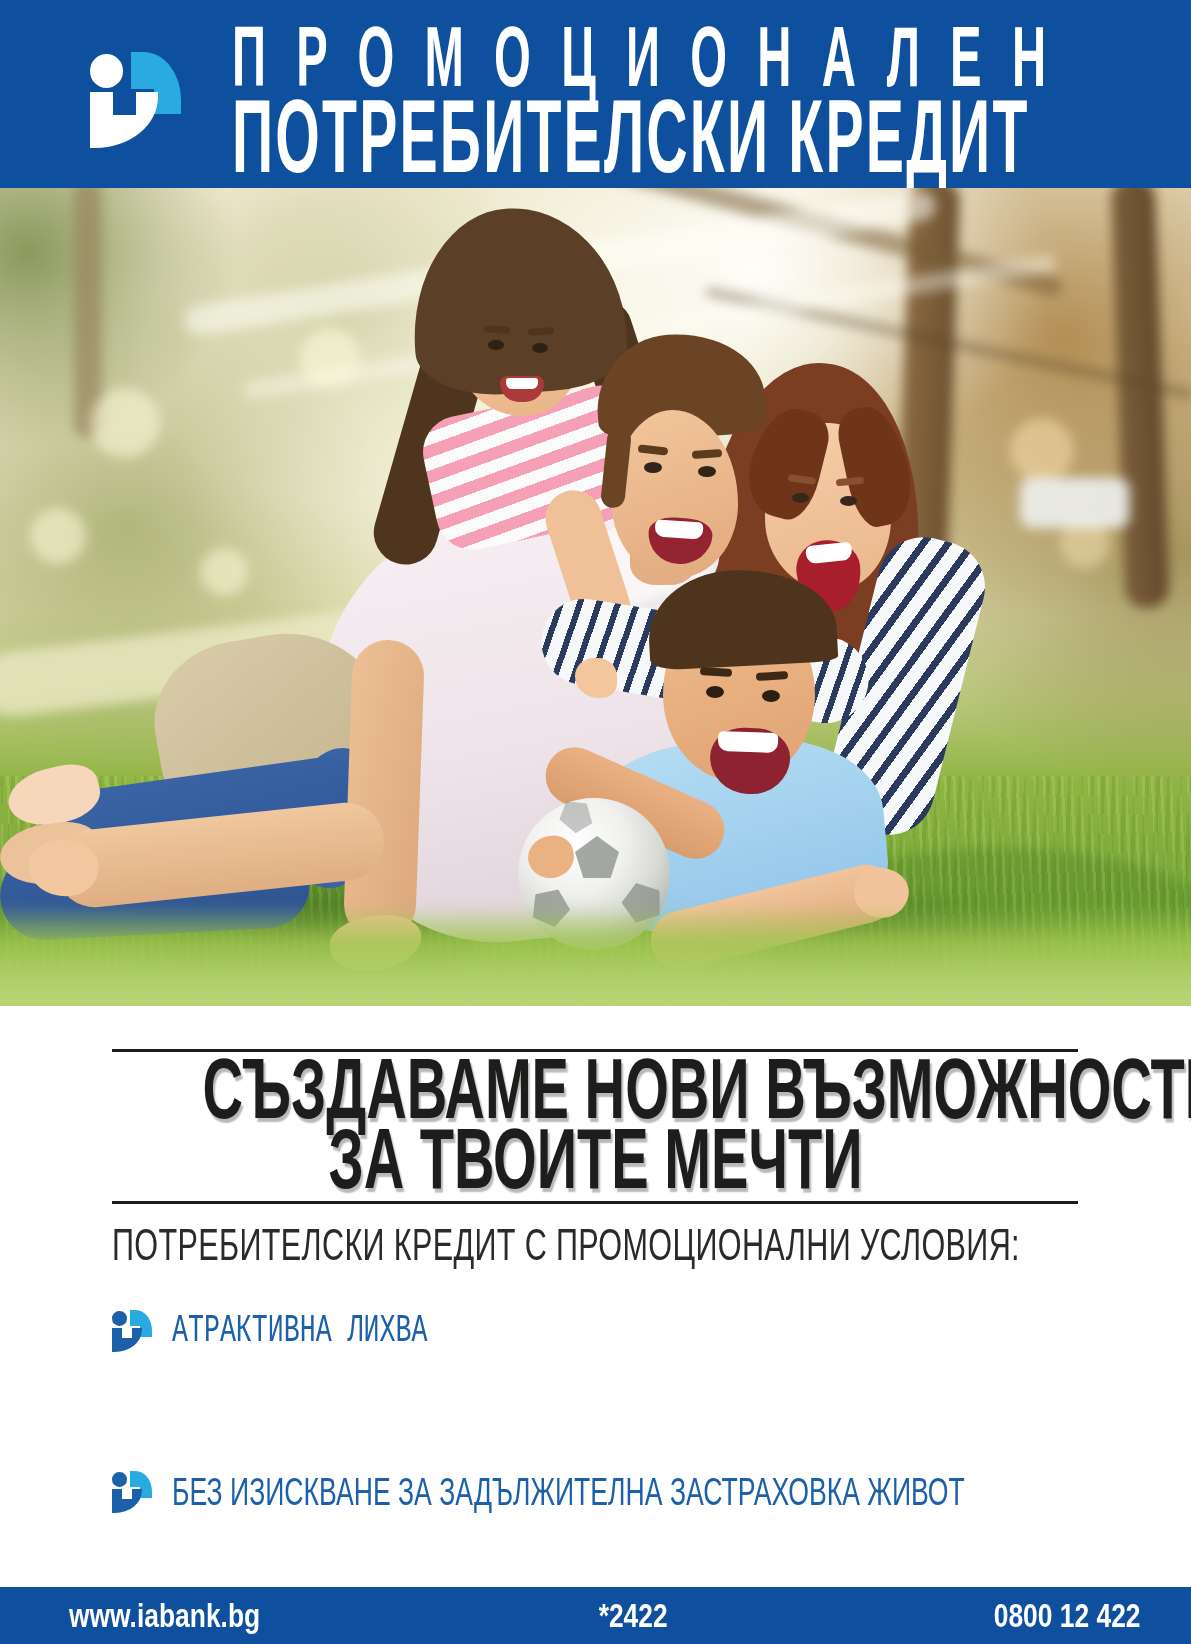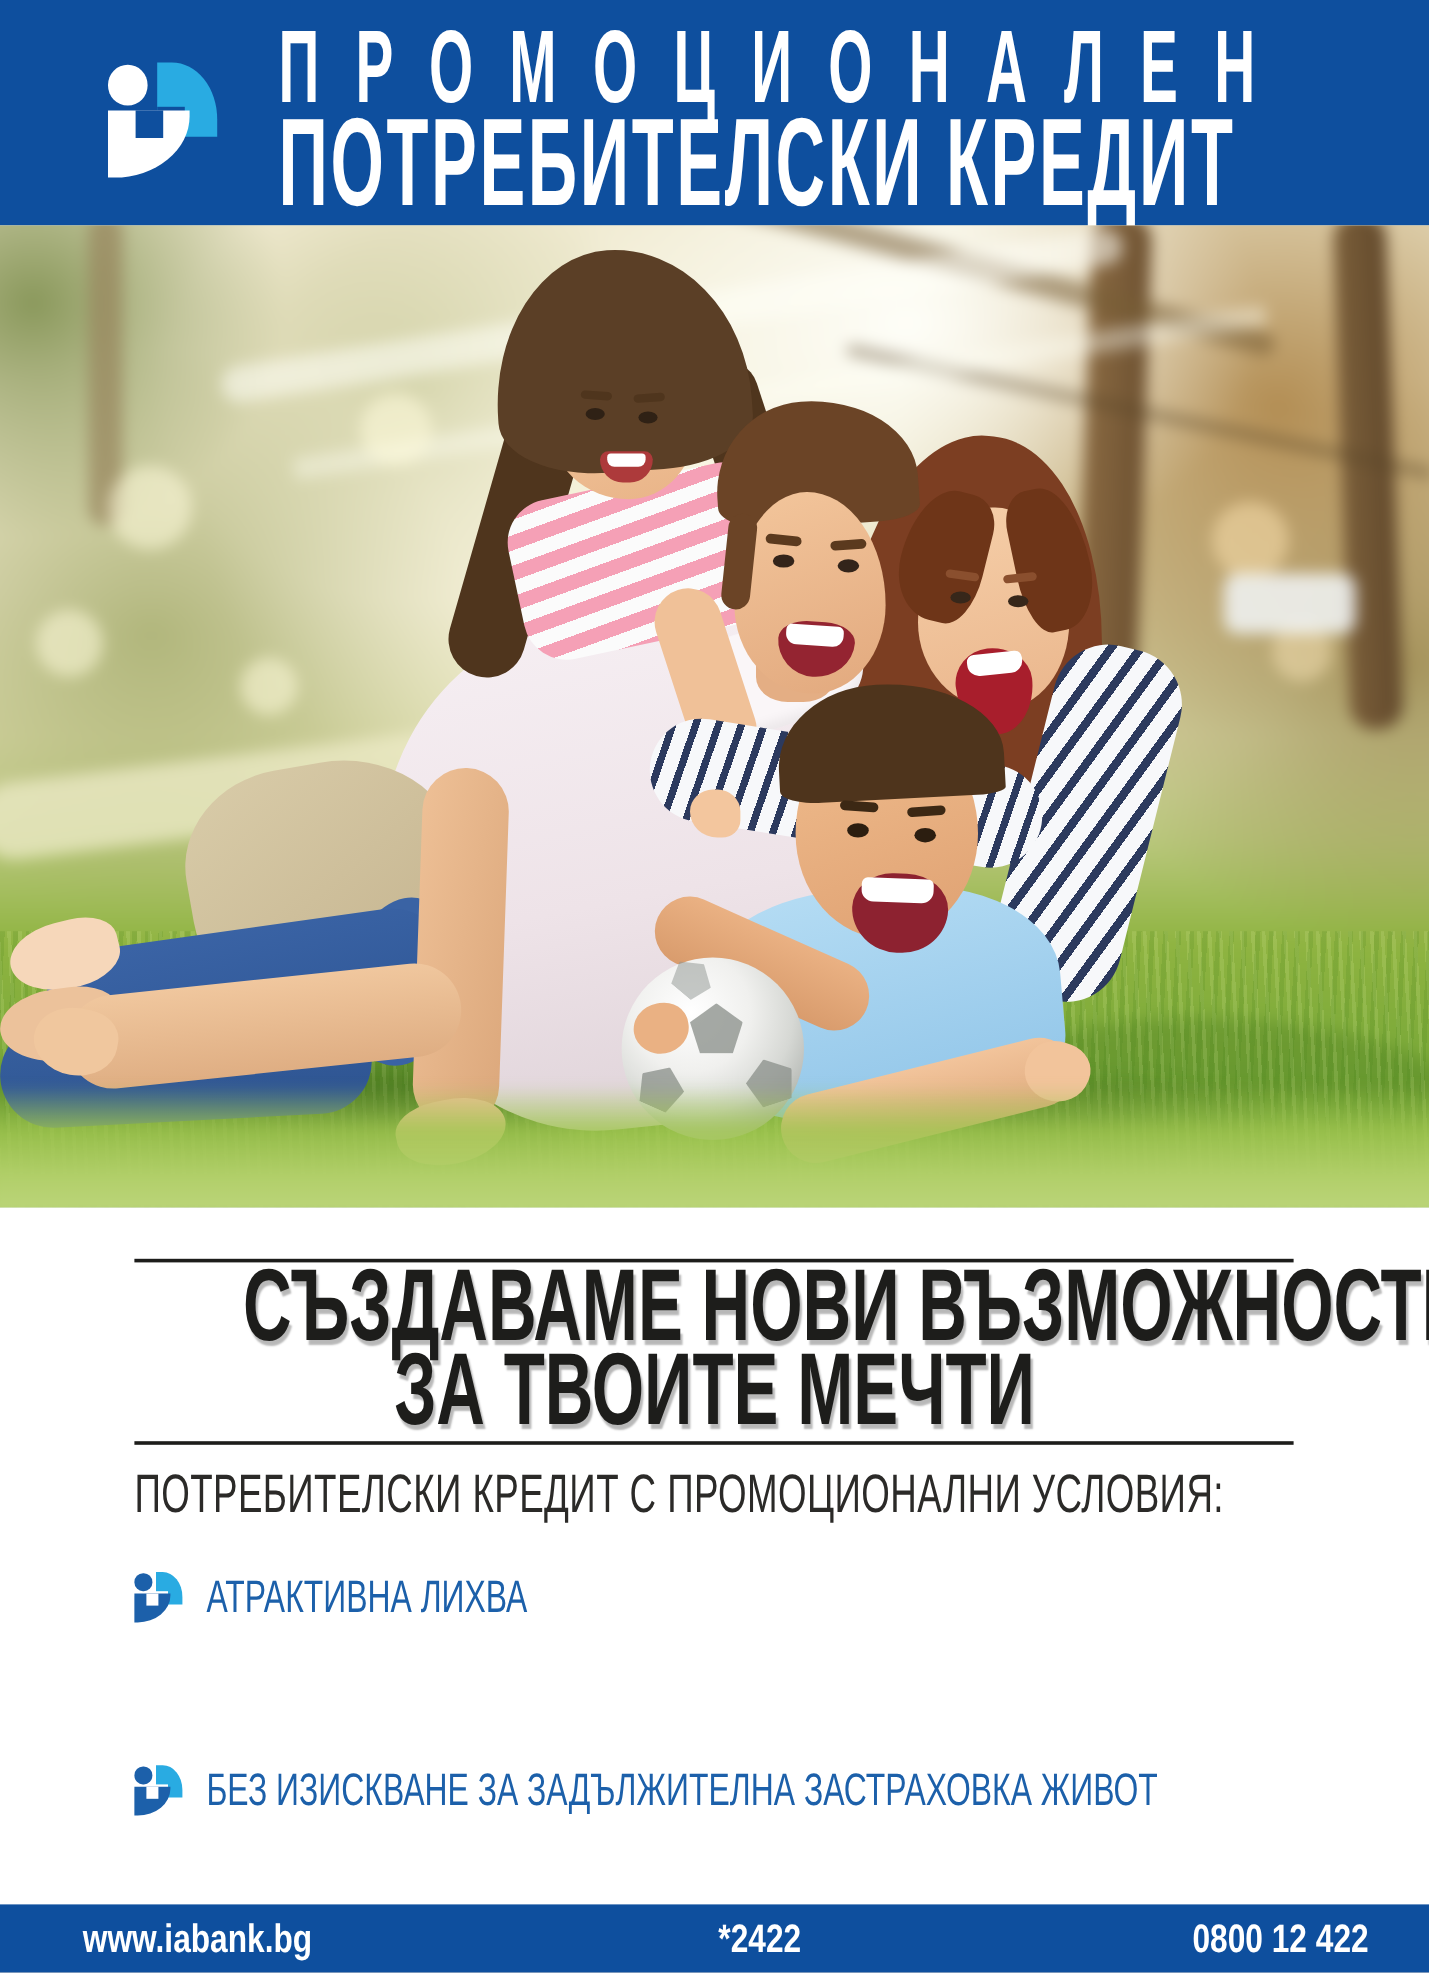--- a/index.html
+++ b/index.html
@@ -147,21 +147,21 @@
   .rule-bottom{top:1201px;}
   .headline{position:absolute;left:0;top:1054px;width:1191px;text-align:center;color:#1d1d1b;
             font-weight:bold;font-size:85px;line-height:70px;white-space:nowrap;
             transform:scaleX(.66);transform-origin:595.5px top;
             text-shadow:3px 4px 2px rgba(0,0,0,.28);}
   .subheading{position:absolute;left:112px;top:1222px;font-size:45px;line-height:1;color:#2b2a28;
               white-space:nowrap;transform:scaleX(.68);transform-origin:left top;letter-spacing:.5px;}
 
   
   .benefit{position:absolute;left:112px;height:44px;display:flex;align-items:center;gap:20px;}
-  .benefit-1{top:1309px;} .benefit-2{top:1392px;} .benefit-3{top:1470px;}
+  .benefit-1{top:1309px;font-family:Liberation Mono, monospace;} .benefit-2{top:1392px;} .benefit-3{top:1470px;}
   .benefit .mark{position:relative;width:40px;height:42px;flex:0 0 40px;
                  --mk-dot:#1c60aa;--mk-body:#1c60aa;--mk-accent:#29abe2;--mk-bg:#ffffff;}
   .benefit-label{font-size:38px;line-height:1;color:#1c60aa;white-space:nowrap;
                  transform:scaleX(.7);transform-origin:left center;}
 
   
   .footer{position:absolute;left:0;top:1587px;width:1191px;height:57px;background:#0e4f9e;
           display:flex;align-items:center;justify-content:space-between;
           padding:0 50px 0 69px;box-sizing:border-box;color:#fff;font-weight:bold;font-size:33px;}
   .footer span{white-space:nowrap;}

